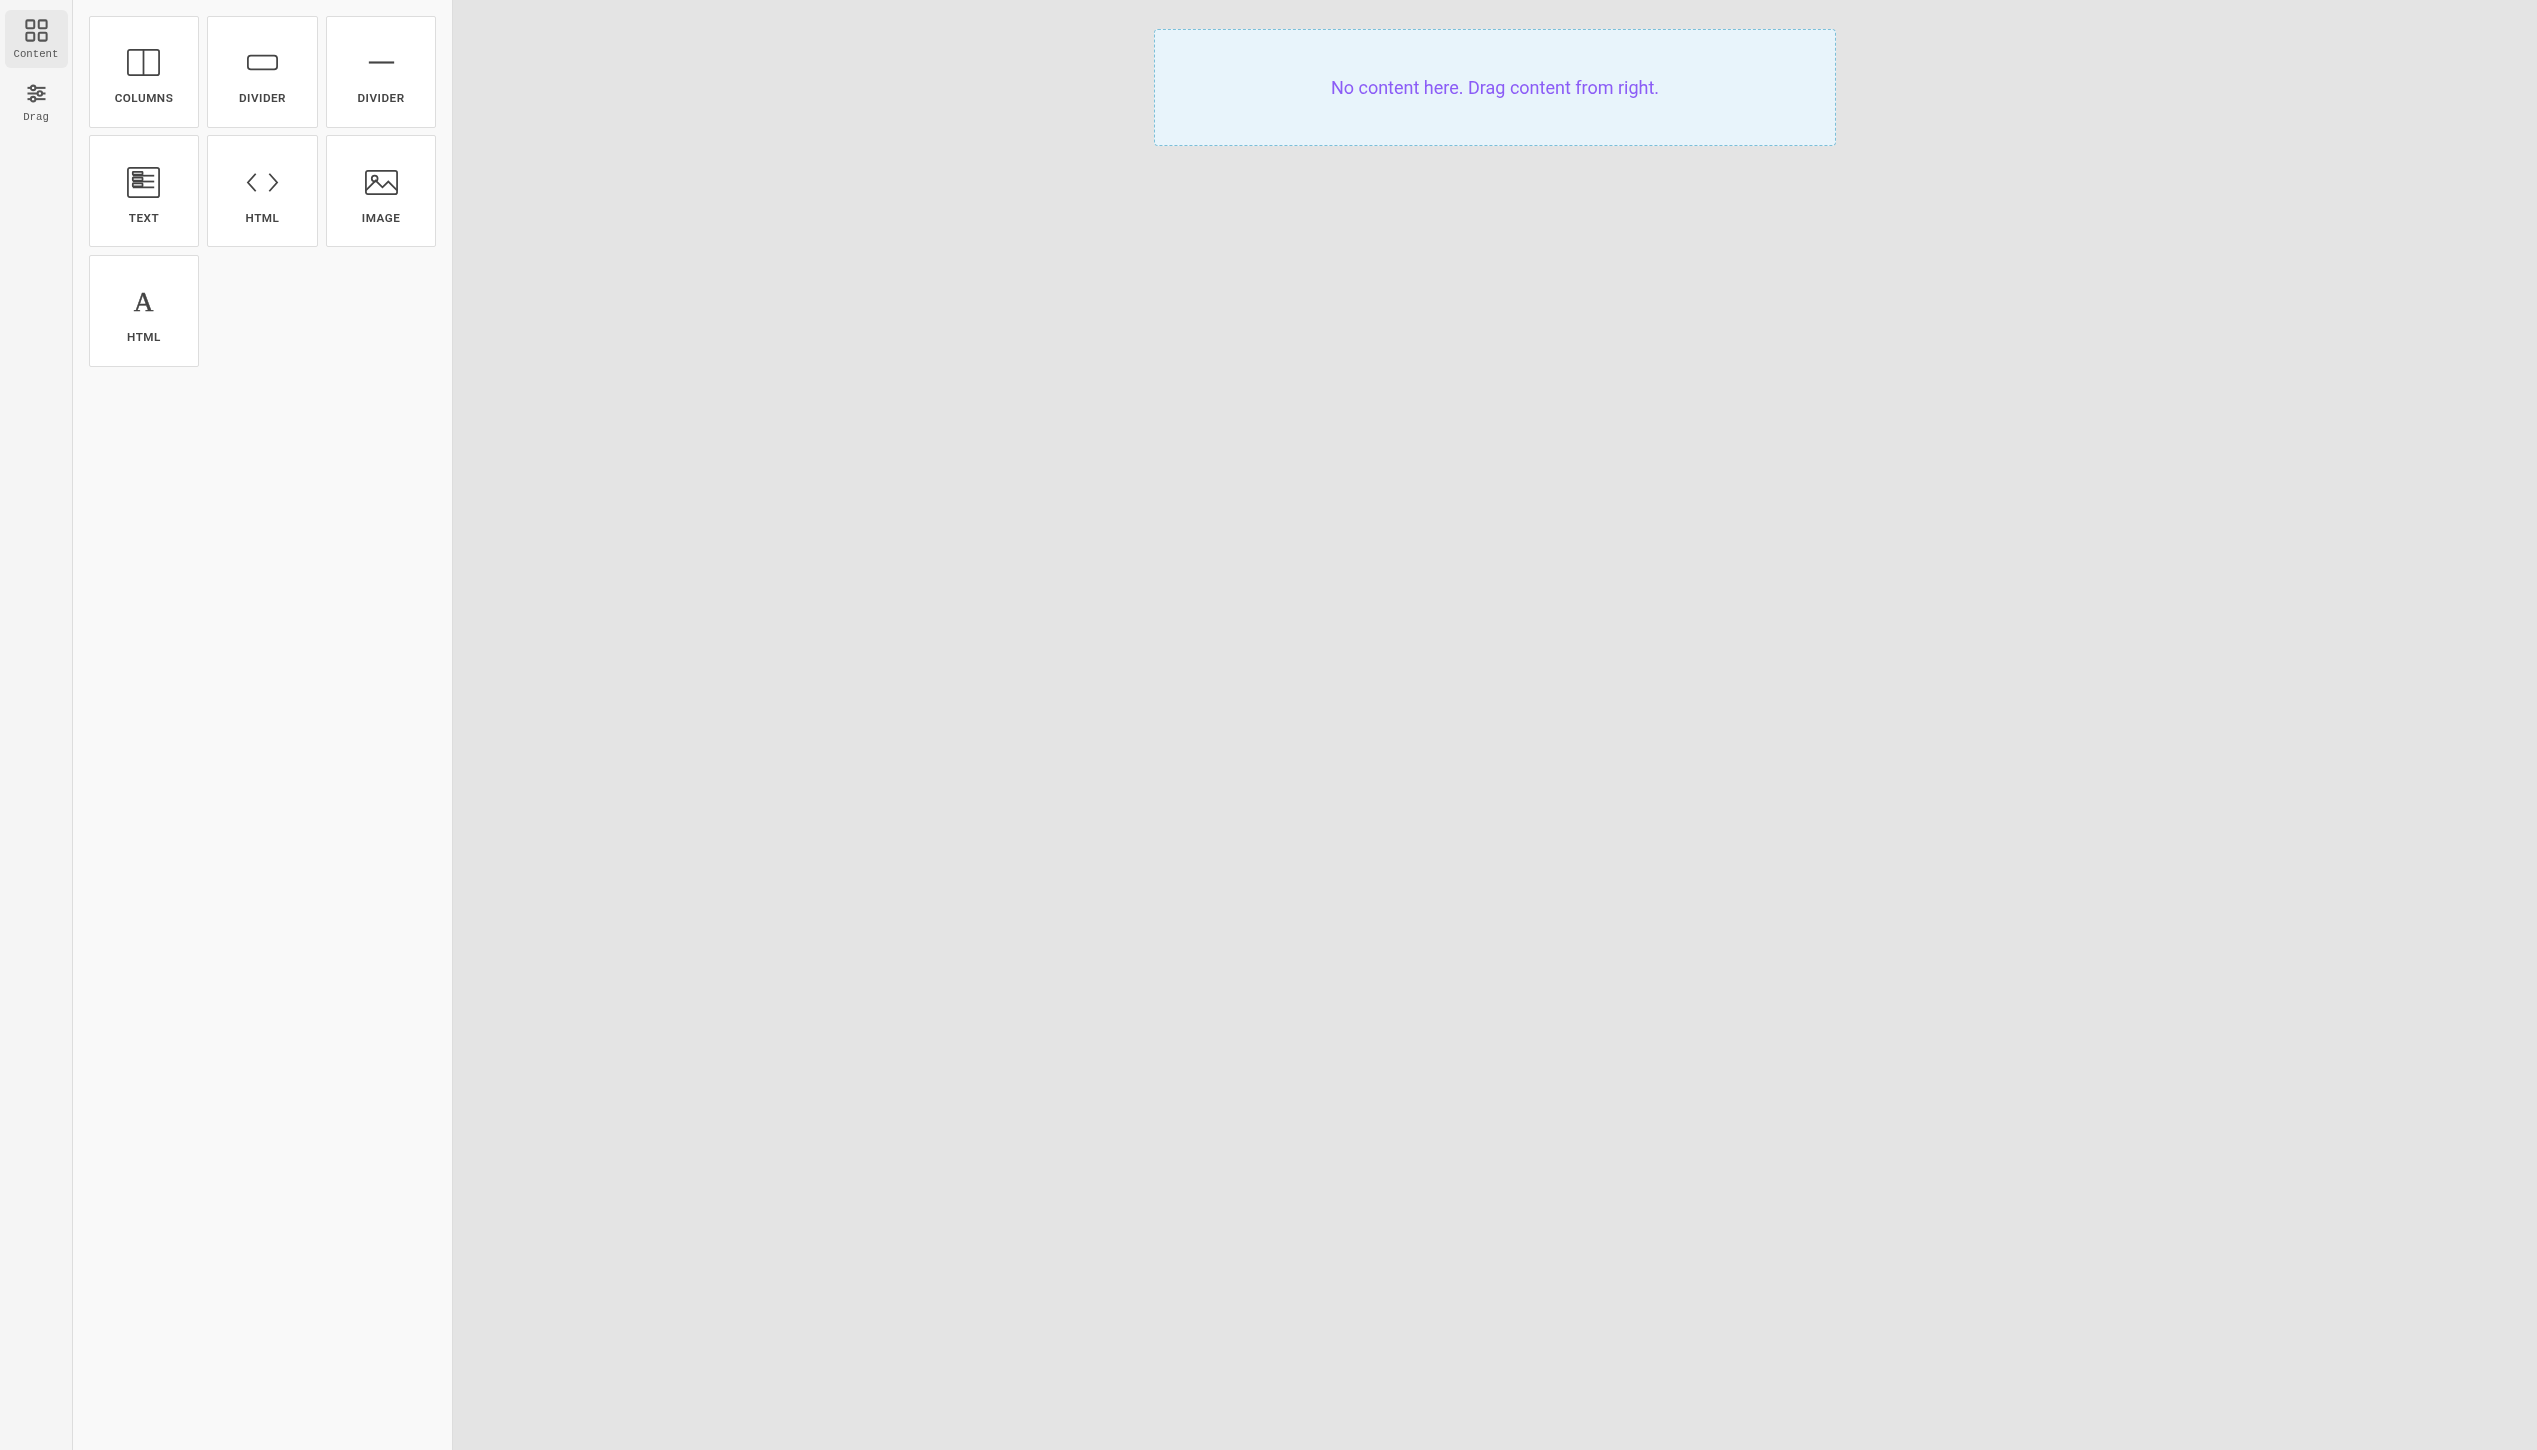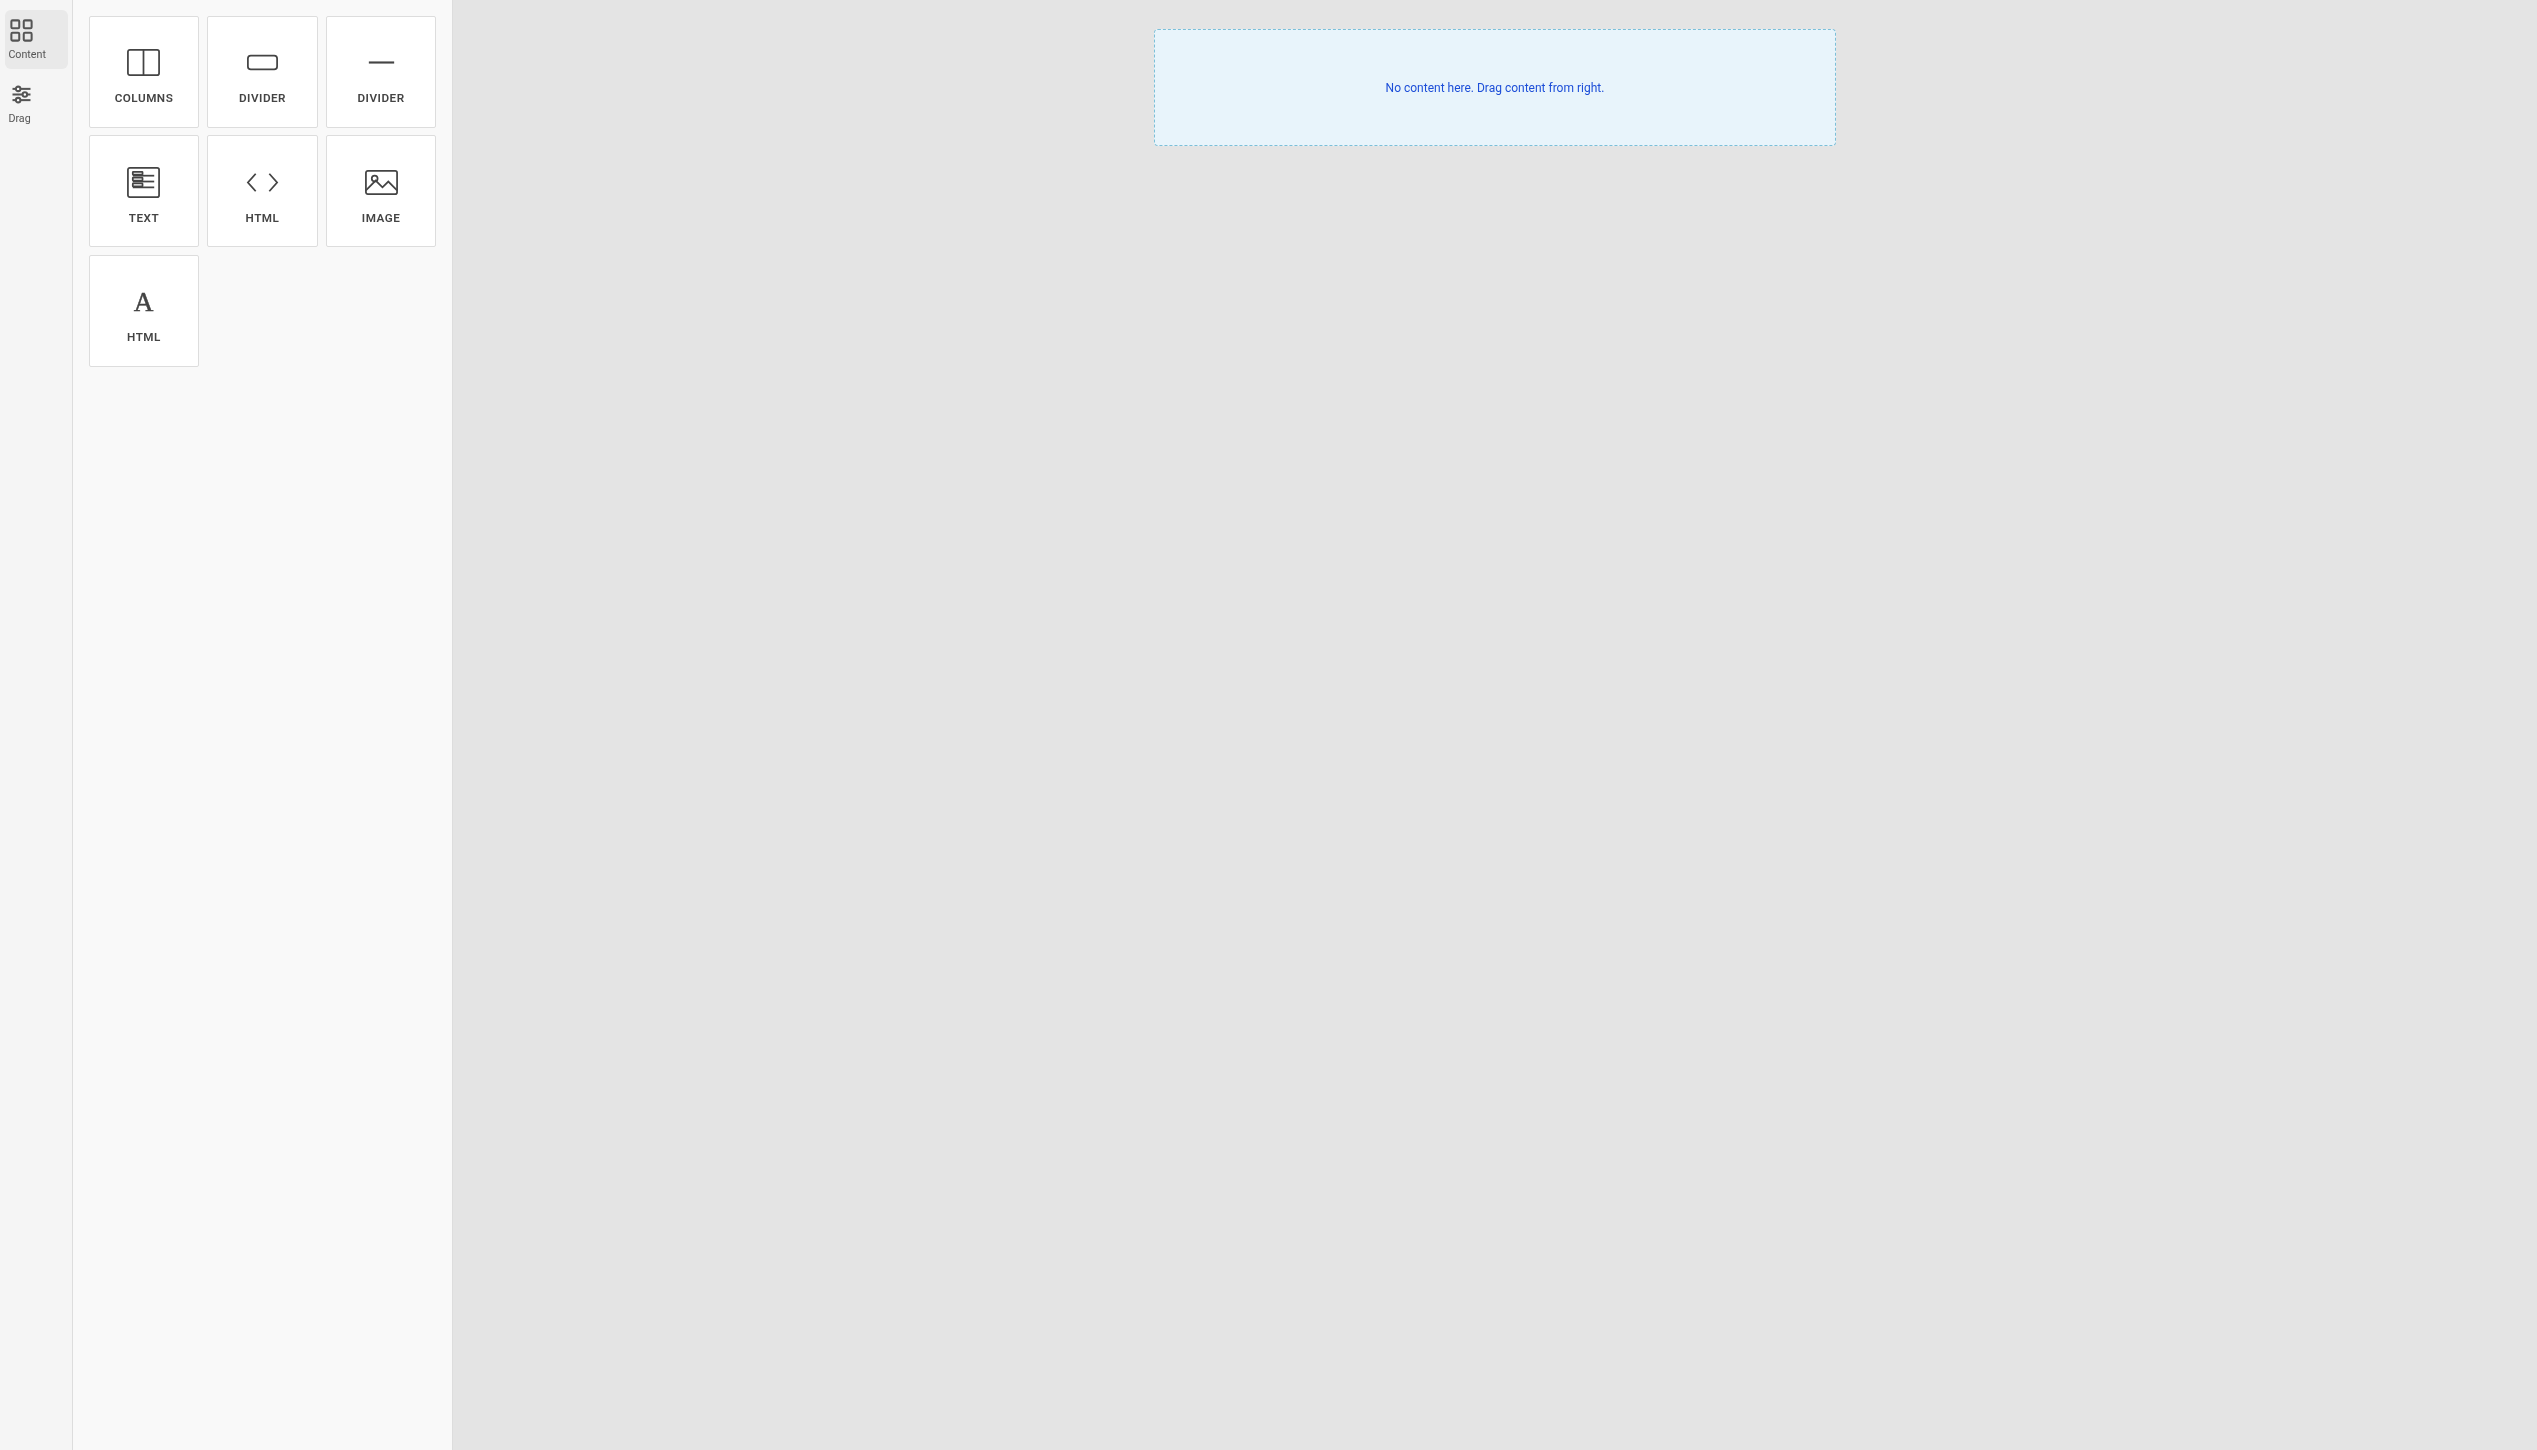--- a/index.html
+++ b/index.html
@@ -24,27 +24,28 @@
       display: flex;
       flex-direction: column;
       align-items: center;
       padding-top: 9.7px;
       flex-shrink: 0;
     }
 
     .sidebar-item {
       display: flex;
       flex-direction: column;
-      align-items: flex-start;
+      align-items: center;
       justify-content: center;
       width: 63px;
       padding: 7.8px 3.9px;
       border-radius: 5.8px;
       cursor: pointer;
       margin-bottom: 3.9px;
+      font-family: Liberation Mono, monospace;
     }
 
     .sidebar-item.active {
       background: #e9e9e9;
     }
 
     .sidebar-item svg {
       width: 27px;
       height: 27px;
       color: #555;
@@ -116,22 +117,22 @@
       border-radius: 3.9px;
       display: flex;
       align-items: center;
       justify-content: center;
       width: 682px;
       height: 117px;
       margin: 9.7px auto 0;
     }
 
     .drop-zone-text {
-      color: #1d4ed8;
-      font-size: 12px;
+      color: #8b5cf6;
+      font-size: 18px;
     }
   </style>
 </head>
 <body>
 
 <aside class="sidebar">
   <div class="sidebar-item active">
 
     <svg viewBox="0 0 24 24" fill="none" stroke="currentColor" stroke-width="1.8">
       <rect x="3" y="3" width="7" height="7" rx="1"></rect>

